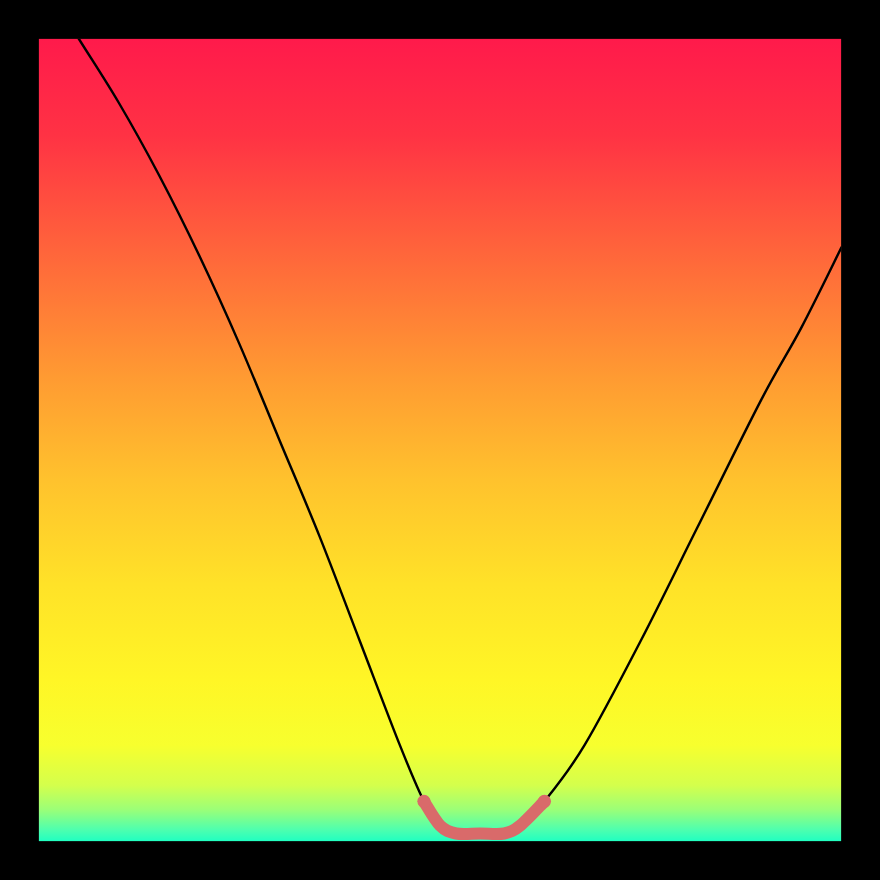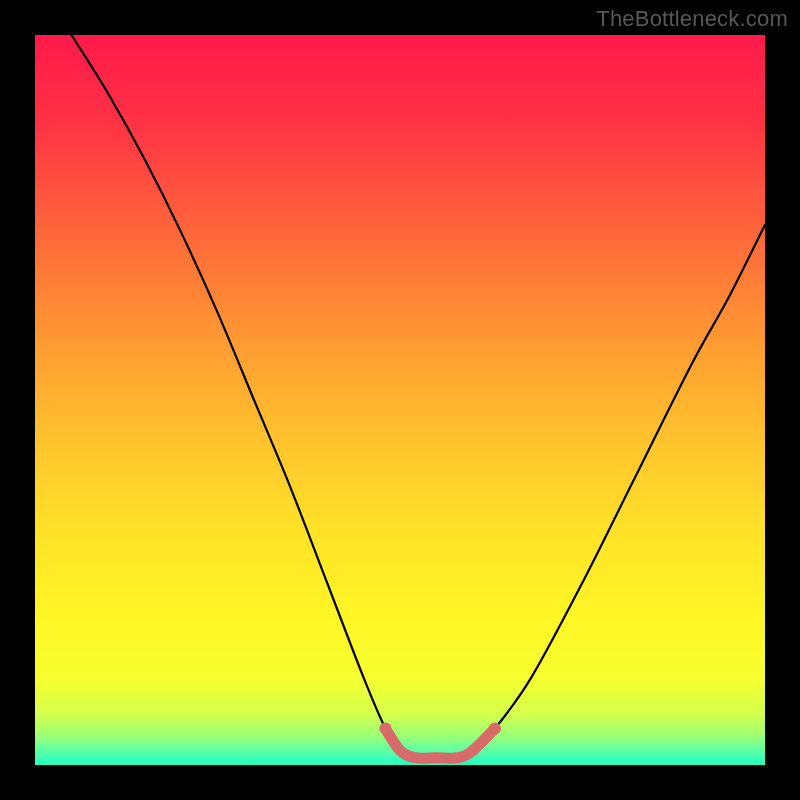--- a/index.html
+++ b/index.html
@@ -75,14 +75,13 @@
       </defs>
       <rect x="0" y="0" width="730" height="730" fill="url(#bg-grad)"></rect>
     </svg>
     <svg class="curve-svg" viewBox="0 0 730 730" preserveAspectRatio="none">
       <path id="curve-path" fill="none" stroke="#000" stroke-width="2.2" stroke-linecap="round" d="M 0 -58.40000000000009 C 6.083333333333333 -48.66666666666674 24.333333333333336 -19.46666666666668 36.5 0 C 48.666666666666664 19.46666666666668 60.833333333333336 37.71666666666664 73 58.39999999999998 C 85.16666666666667 79.08333333333331 97.33333333333333 100.98333333333335 109.5 124.10000000000002 C 121.66666666666667 147.2166666666667 133.83333333333334 171.55000000000004 146 197.10000000000002 C 158.16666666666666 222.65 170.33333333333334 249.41666666666666 182.5 277.4 C 194.66666666666666 305.3833333333333 206.83333333333334 335.8 219 365 C 231.16666666666666 394.2 243.33333333333331 422.18333333333334 255.49999999999997 452.6 C 267.66666666666663 483.0166666666667 279.8333333333333 515.8666666666667 292 547.5 C 304.1666666666667 579.1333333333333 318.76666666666665 618.0666666666666 328.5 642.4 C 338.23333333333335 666.7333333333333 344.31666666666666 681.3333333333334 350.4 693.5 C 356.4833333333333 705.6666666666666 360.1333333333333 710.5333333333333 365 715.4 C 369.8666666666667 720.2666666666667 373.51666666666665 721.4833333333333 379.6 722.7 C 385.6833333333334 723.9166666666667 394.20000000000005 722.7 401.50000000000006 722.7 C 408.80000000000007 722.7 417.31666666666666 723.9166666666667 423.4 722.7 C 429.4833333333333 721.4833333333333 431.9166666666667 720.2666666666667 438 715.4 C 444.0833333333333 710.5333333333333 450.16666666666663 705.6666666666666 459.9 693.5 C 469.6333333333333 681.3333333333334 481.8 666.7333333333333 496.40000000000003 642.4 C 511.00000000000006 618.0666666666666 530.4666666666667 580.35 547.5 547.5 C 564.5333333333333 514.65 580.3499999999999 481.8 598.5999999999999 445.3 C 616.8499999999999 408.8 641.1833333333333 358.91666666666663 657 328.49999999999994 C 672.8166666666667 298.08333333333326 681.3333333333334 285.9166666666667 693.5 262.8 C 705.6666666666666 239.68333333333334 723.9166666666666 201.96666666666664 730 189.79999999999995"></path>
       <path id="highlight-path" fill="none" stroke-width="11" stroke-linecap="round" d="M 350.4 693.5 C 352.8333333333333 697.15 360.1333333333333 710.5333333333333 365 715.4 C 369.8666666666667 720.2666666666667 373.51666666666665 721.4833333333333 379.6 722.7 C 385.6833333333334 723.9166666666667 394.20000000000005 722.7 401.50000000000006 722.7 C 408.80000000000007 722.7 417.31666666666666 723.9166666666667 423.4 722.7 C 429.4833333333333 721.4833333333333 431.9166666666667 720.2666666666667 438 715.4 C 444.0833333333333 710.5333333333333 456.25 697.15 459.9 693.5" stroke="#d96a6a"></path>
       <circle id="highlight-start" r="6" cx="350.4" cy="693.5" fill="#d96a6a"></circle>
       <circle id="highlight-end" r="6" cx="459.9" cy="693.5" fill="#d96a6a"></circle>
     </svg>
   </div>
-  <div class="watermark">TheBottleneck.com</div>
 </div>
 
 </body></html>

